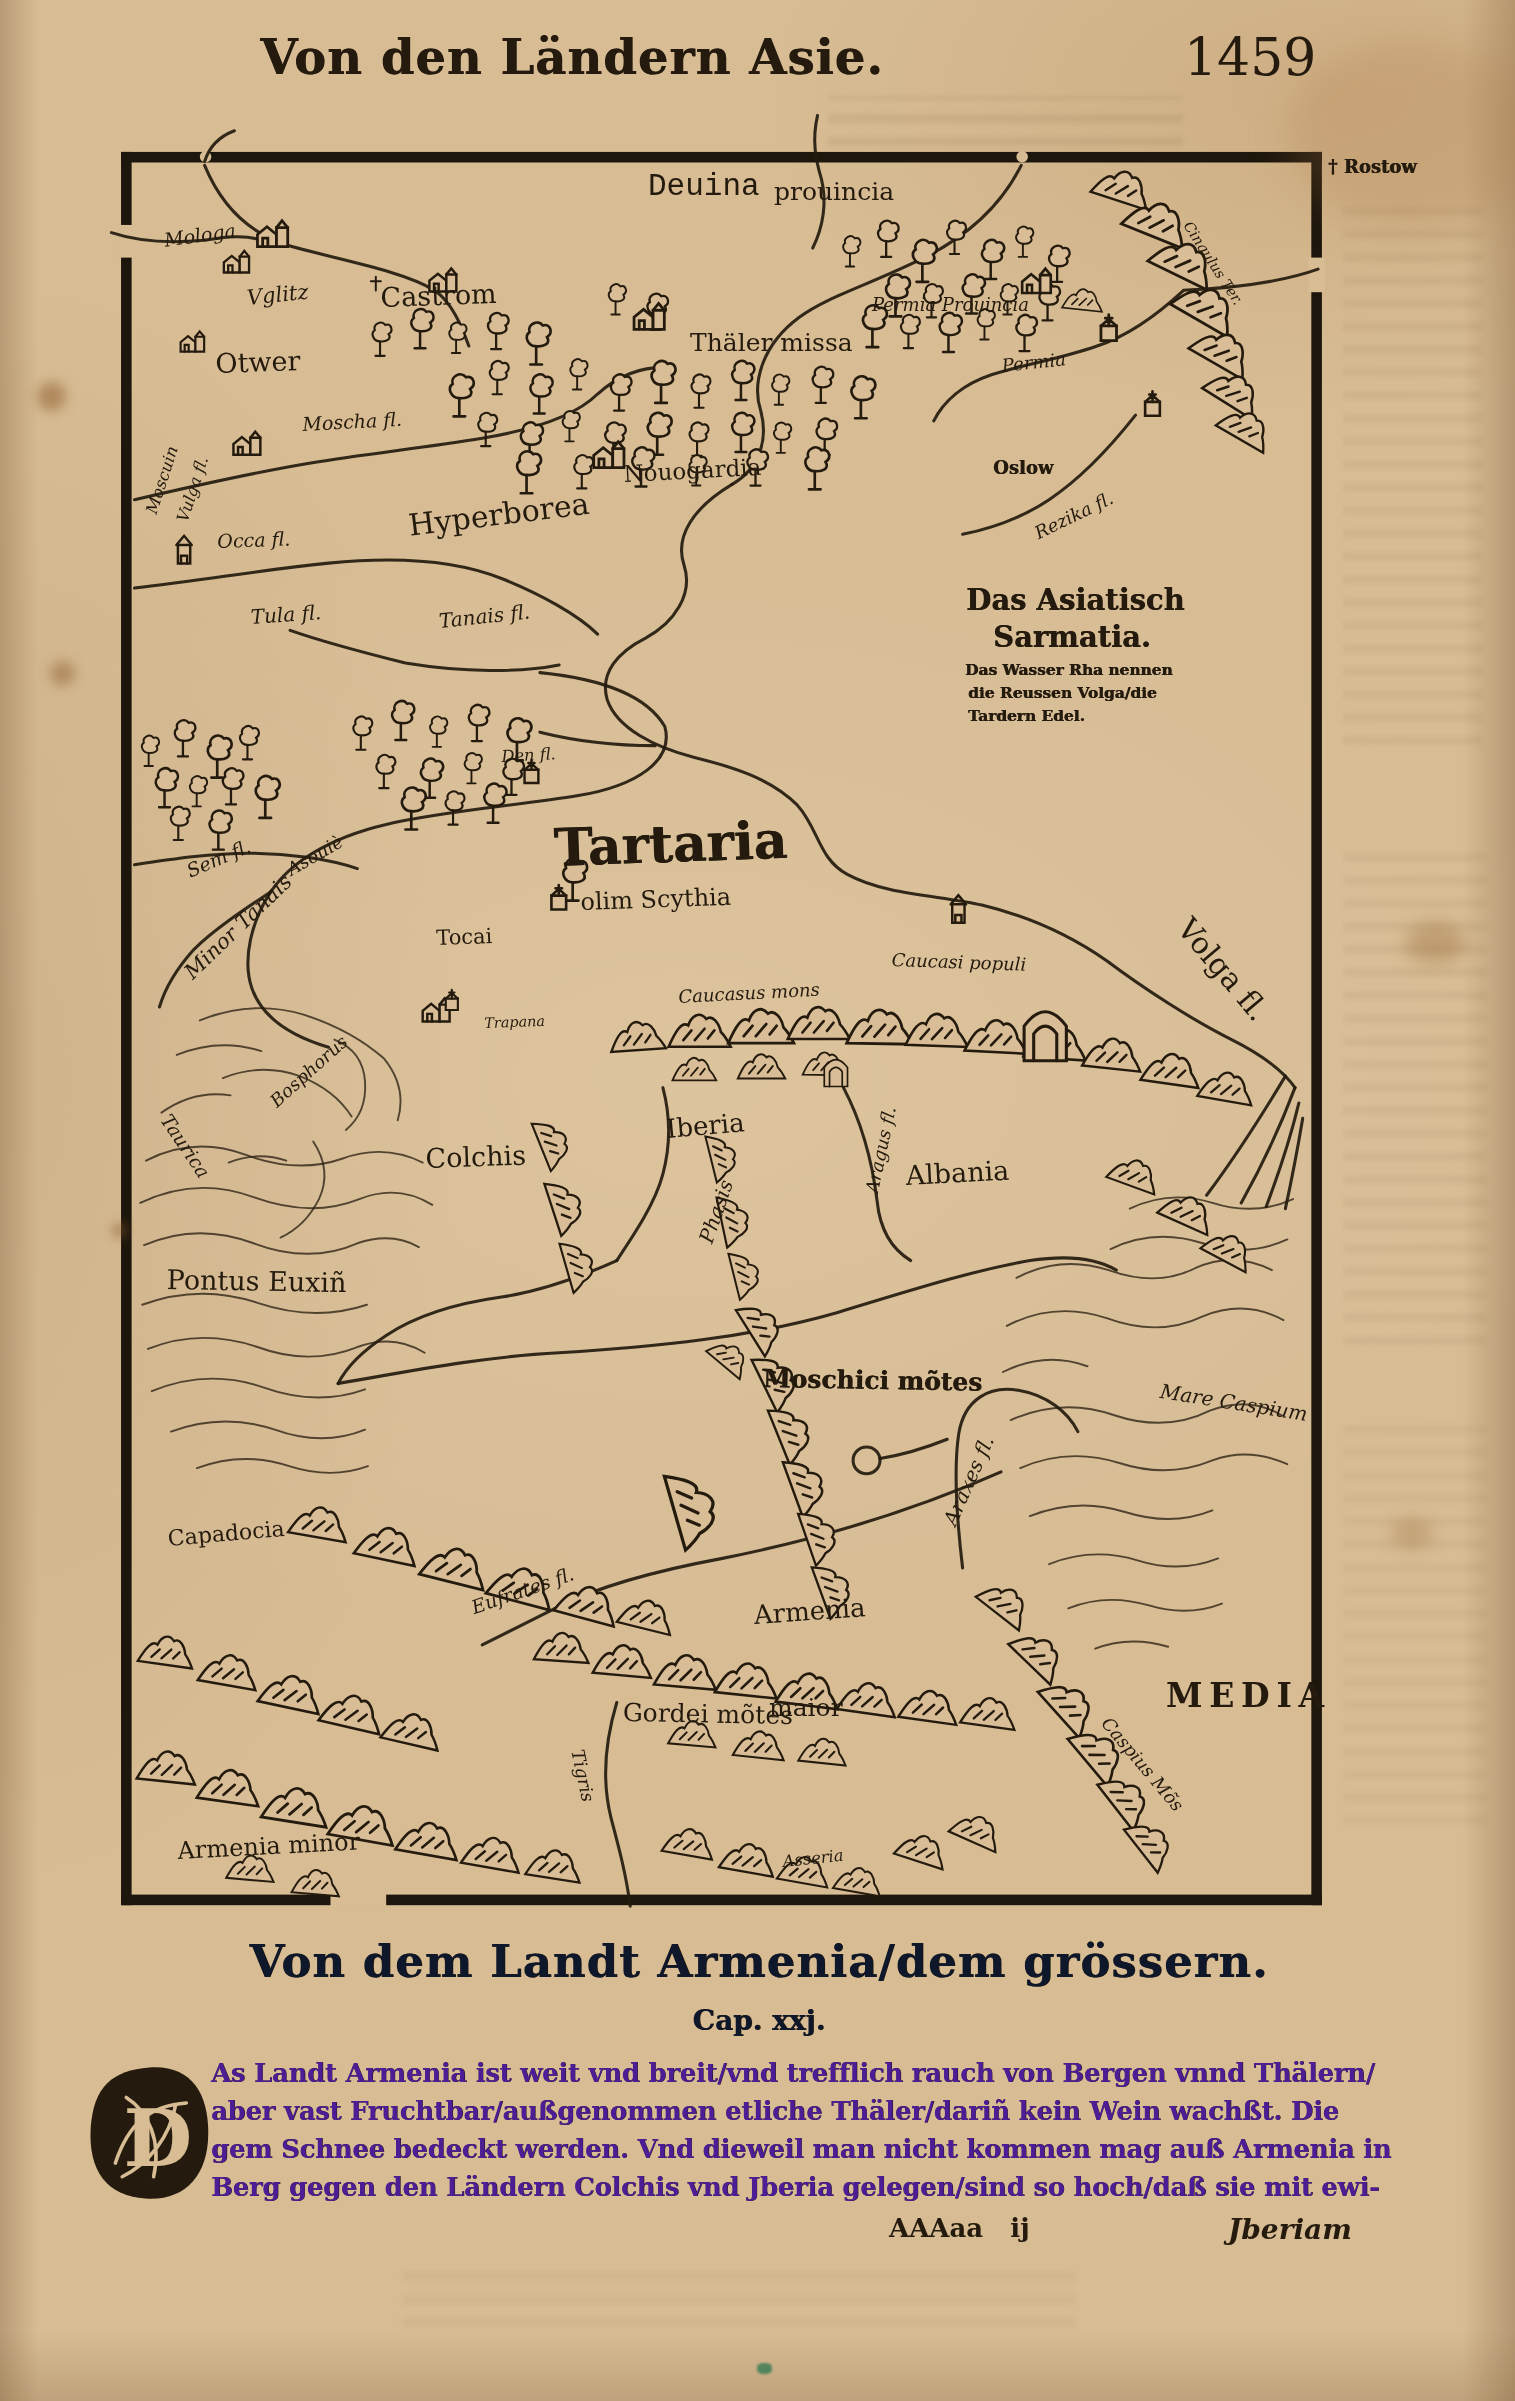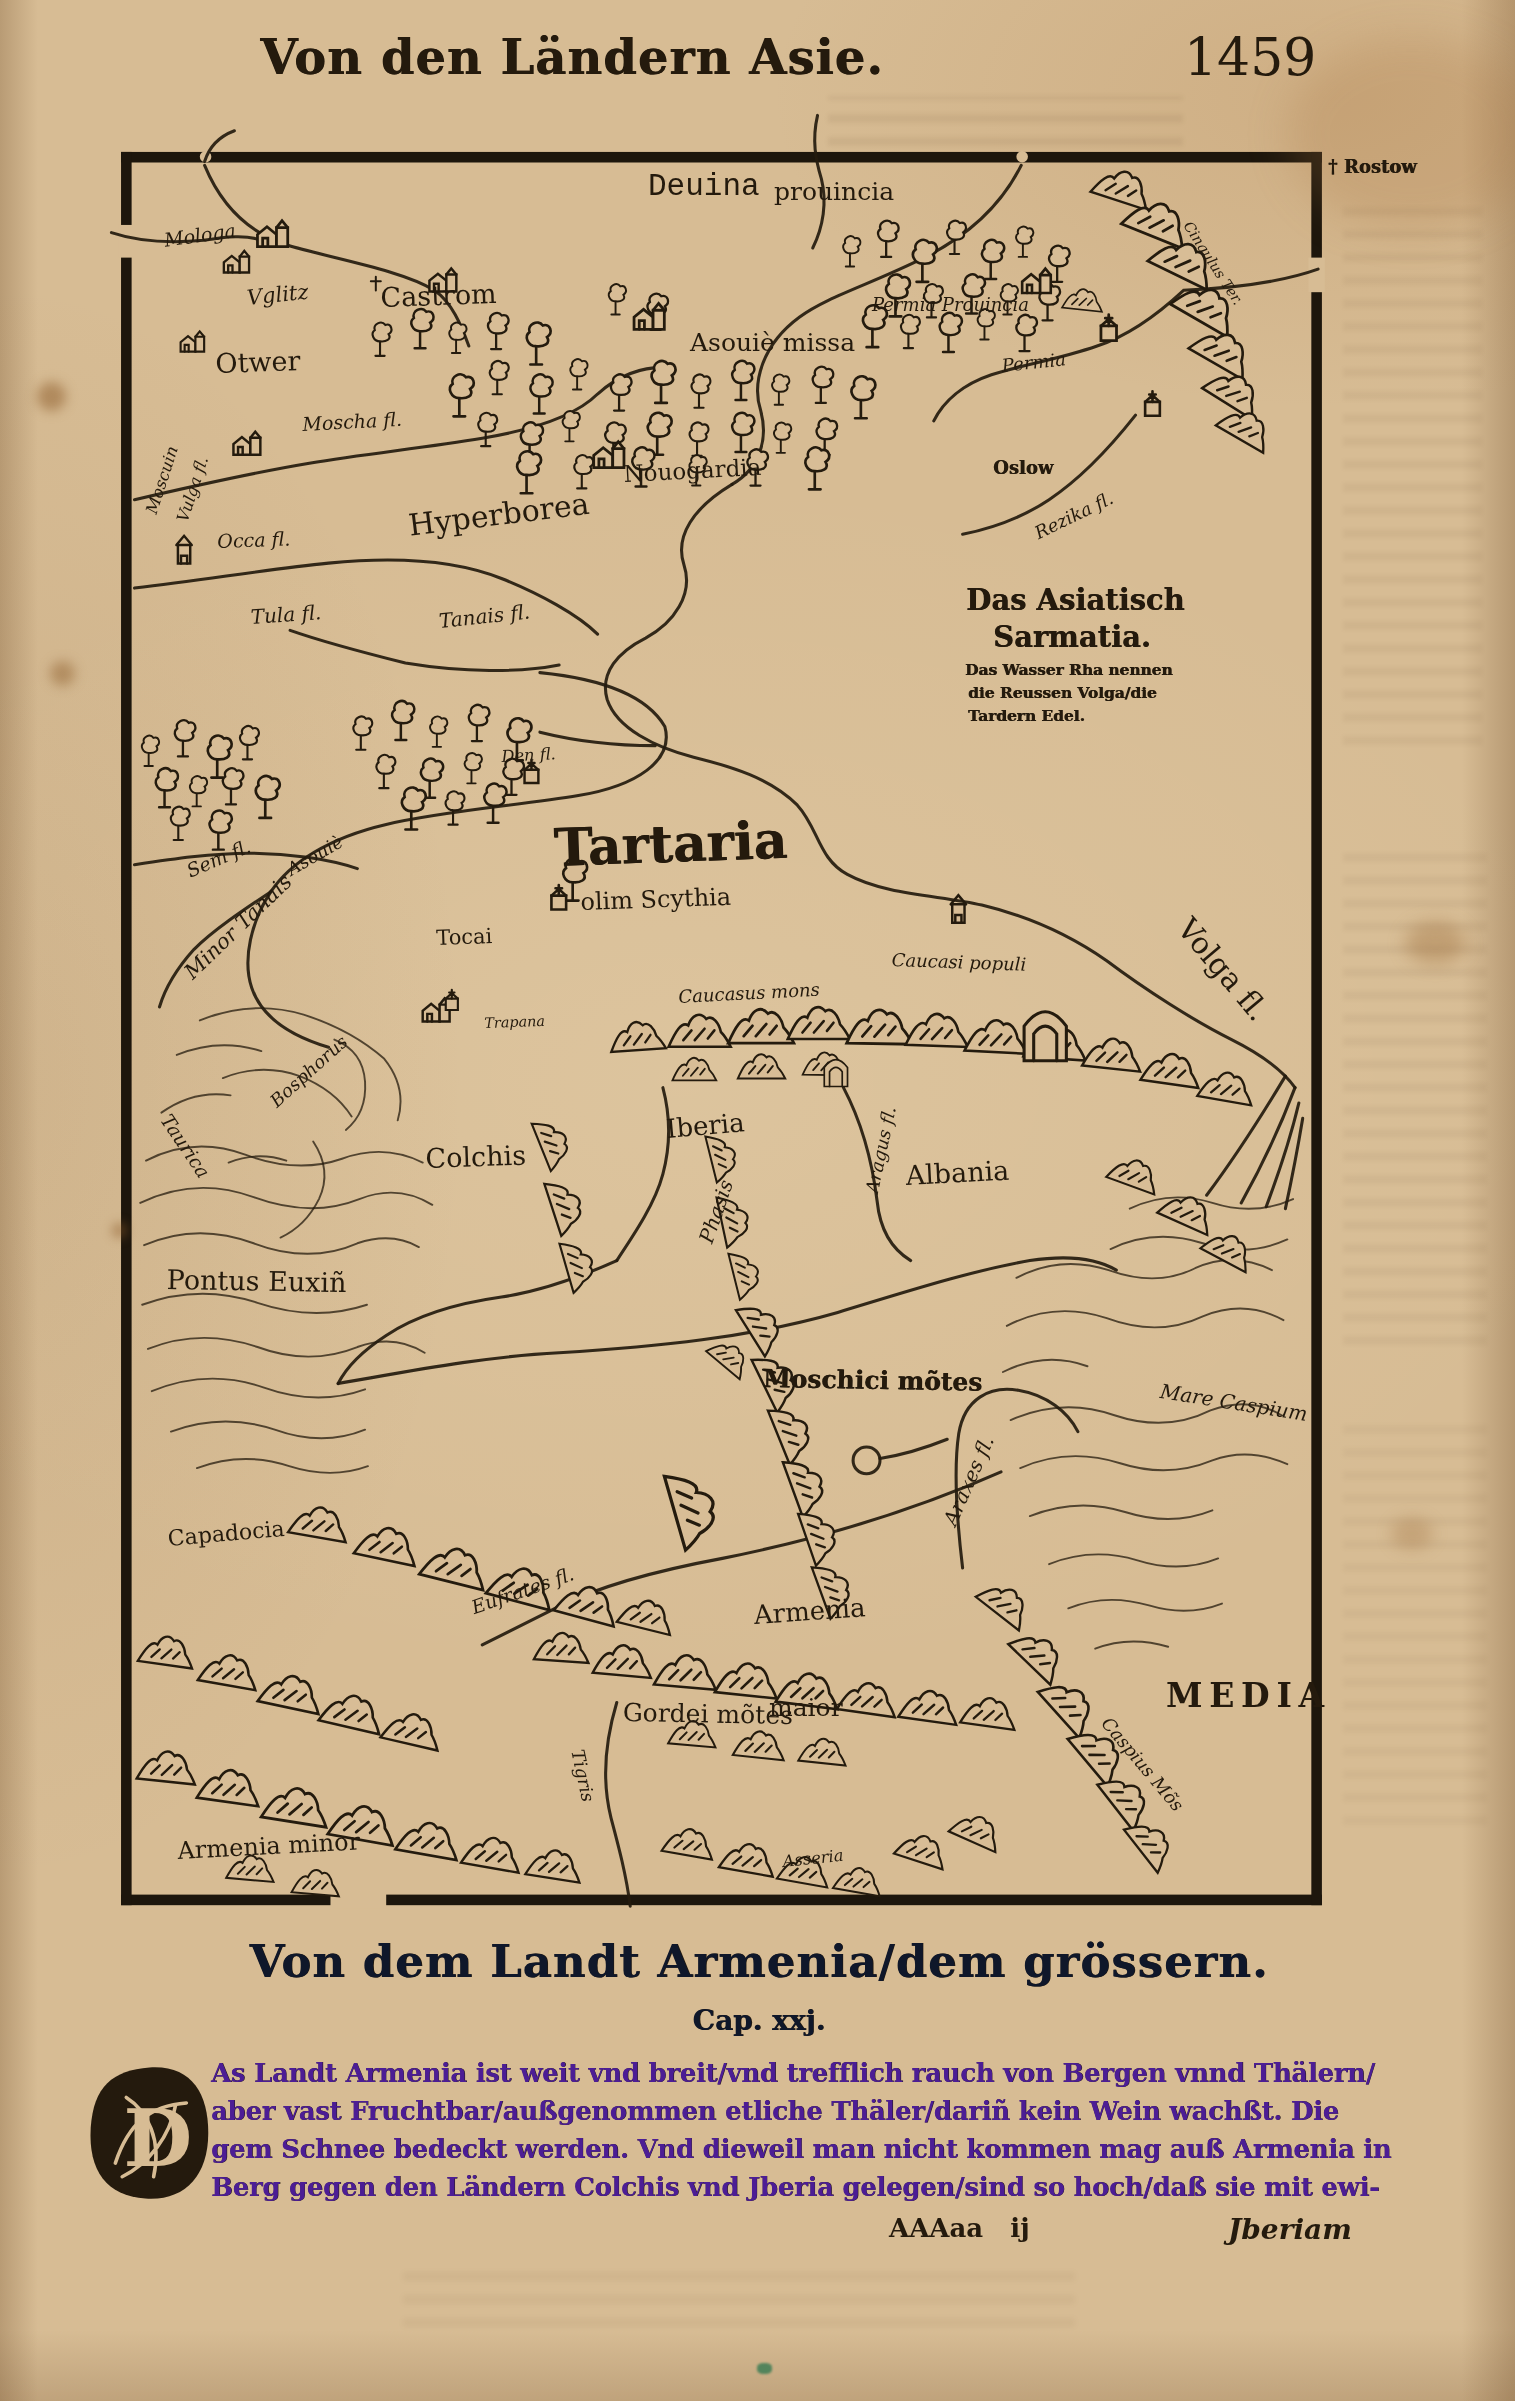--- a/index.html
+++ b/index.html
@@ -352,21 +352,21 @@
     <span class="lab rm" style="left: 380px; top: 284px; font-size: 27px; transform: rotate(-2deg);">Castrom</span>
     <span class="lab rm" style="left: 215px; top: 350px; font-size: 27px; transform: rotate(-2deg);">Otwer</span>
     <span class="lab it" style="left: 302px; top: 415px; font-size: 19px; transform: rotate(-3deg);">Moscha fl.</span>
     <span class="lab it" style="left: 144px; top: 511px; font-size: 16.3px; transform: rotate(-72deg);">Moscuin</span>
     <span class="lab it" style="left: 175px; top: 519px; font-size: 16.3px; transform: rotate(-72deg);">Vulga fl.</span>
     <span class="lab it" style="left: 217px; top: 532px; font-size: 19px; transform: rotate(-2deg);">Occa fl.</span>
     <span class="lab rm" style="left: 407px; top: 511px; font-size: 30px; transform: rotate(-7deg);">Hyperborea</span>
     <span class="lab it" style="left: 250px; top: 607px; font-size: 20px; transform: rotate(-4deg);">Tula fl.</span>
     <span class="lab it" style="left: 438px; top: 611px; font-size: 20px; transform: rotate(-6deg);">Tanais fl.</span>
     <span class="lab rm" style="left: 623px; top: 463px; font-size: 23px; transform: rotate(-3deg);">Nouogardia</span>
-    <span class="lab rm" style="left: 690px; top: 330px; font-size: 25px;">Asouiè missa</span>
+    <span class="lab rm" style="left: 690px; top: 330px; font-size: 25px;">Thäler missa</span>
     <span class="lab it" style="left: 872px; top: 256px; font-size: 18px; margin-top: 40px;">Permia Prouincia</span>
     <span class="lab it" style="left: 1001px; top: 357px; font-size: 18px; transform: rotate(-6deg);">Permia</span>
     <span class="lab bl" style="left: 993px; top: 459px; font-size: 18px;">Oslow</span>
     <span class="lab it" style="left: 1032px; top: 526px; font-size: 18px; transform: rotate(-26deg);">Rezika fl.</span>
     <span class="lab it" style="left: 1193px; top: 219px; font-size: 14.4px; transform: rotate(57deg);">Cingulus Ter.</span>
     <span class="lab bl" style="left: 966px; top: 586px; font-size: 29px;">Das Asiatisch</span>
     <span class="lab bl" style="left: 993px; top: 623px; font-size: 29px;">Sarmatia.</span>
     <span class="lab bl" style="left: 965px; top: 663px; font-size: 15.4px;">Das Wasser Rha nennen</span>
     <span class="lab bl" style="left: 968px; top: 686px; font-size: 15.4px;">die Reussen Volga/die</span>
     <span class="lab bl" style="left: 968px; top: 709px; font-size: 15.4px;">Tardern Edel.</span>

